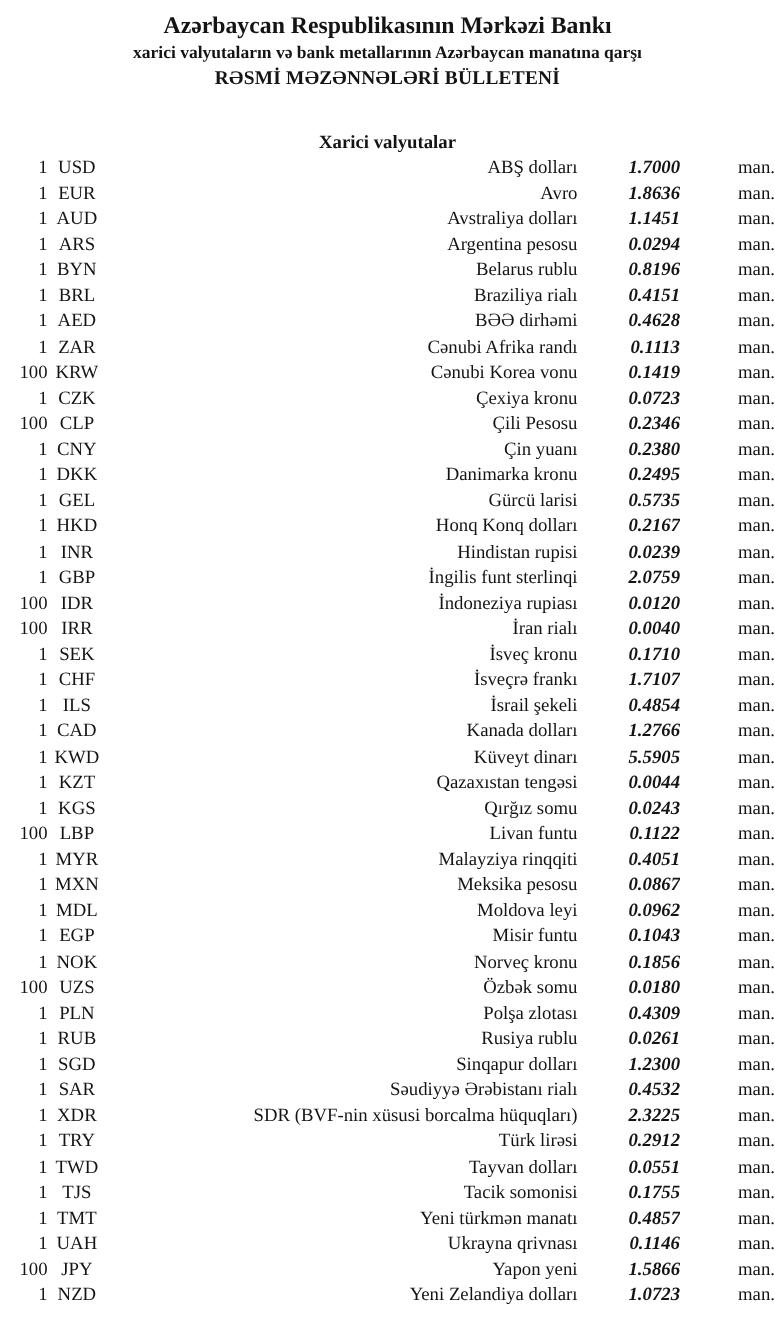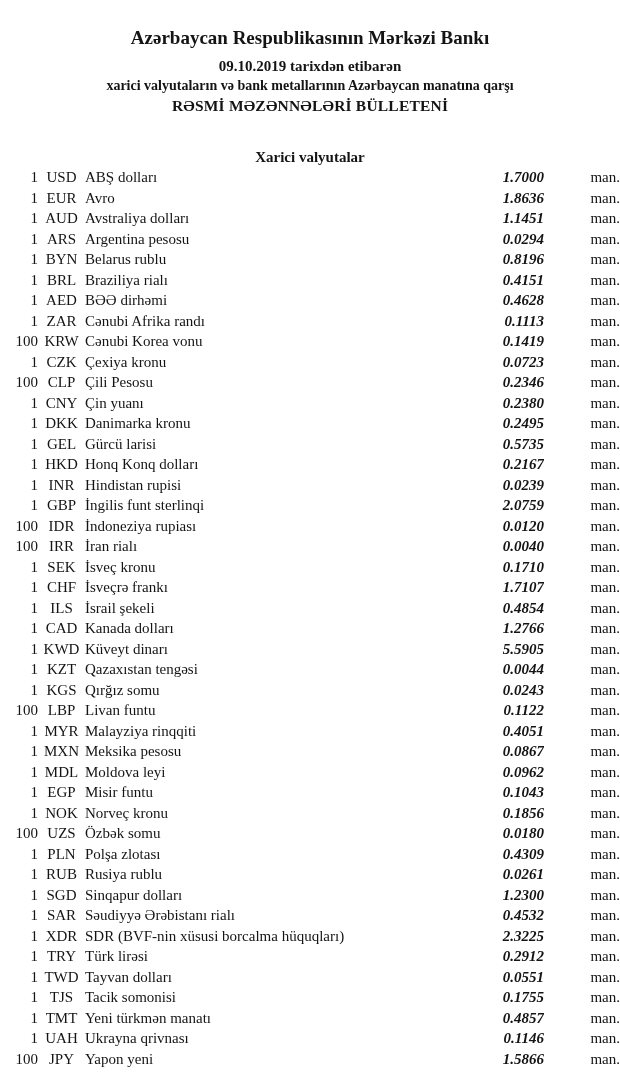--- a/index.html
+++ b/index.html
@@ -12,21 +12,21 @@
     width: 620px;
     height: 1073px;
     background: #ffffff;
     color: #141414;
     font-family: "Liberation Serif", "DejaVu Serif", serif;
     overflow: hidden;
     box-sizing: border-box;
   }
   .header {
     text-align: center;
-    padding-top: 26px;
+    padding-top: 9px;
   }
   .bank-name {
     font-size: 19px;
     font-weight: 700;
     line-height: 24px;
   }
   .date-line {
     font-size: 15px;
     font-weight: 700;
     line-height: 20px;
@@ -61,35 +61,34 @@
   table.rates-table td {
     padding: 0;
     height: 20.5px;
     line-height: 20.5px;
     white-space: nowrap;
     overflow: hidden;
     vertical-align: middle;
   }
   td.qty  { text-align: right; }
   td.code { text-align: center; }
-  td.name { text-align: left; padding-left: 4px; margin-left: 12px; }
+  td.name { text-align: right; padding-left: 4px; margin-left: 12px; }
   td.rate { text-align: right; font-weight: 700; font-style: italic; }
   td.unit { text-align: right; padding-left: 11px; }
   col.c-qty  { width: 38px; }
   col.c-code { width: 47px; }
   col.c-rate { width: 82px; }
   col.c-unit { width: 76px; }
 </style>
 </head>
 <body>
 
 <div class="page">
   <div class="header">
     <div class="bank-name">Azərbaycan Respublikasının Mərkəzi Bankı</div>
-    <div class="date-line">09.10.2019 tarixdən etibarən</div>
     <div class="subject-line">xarici valyutaların və bank metallarının Azərbaycan manatına qarşı</div>
     <div class="bulletin-title">RƏSMİ MƏZƏNNƏLƏRİ BÜLLETENİ</div>
   </div>
 
   <div class="section-title">Xarici valyutalar</div>
 
   <table class="rates-table">
     <colgroup>
       <col class="c-qty">
       <col class="c-code">

